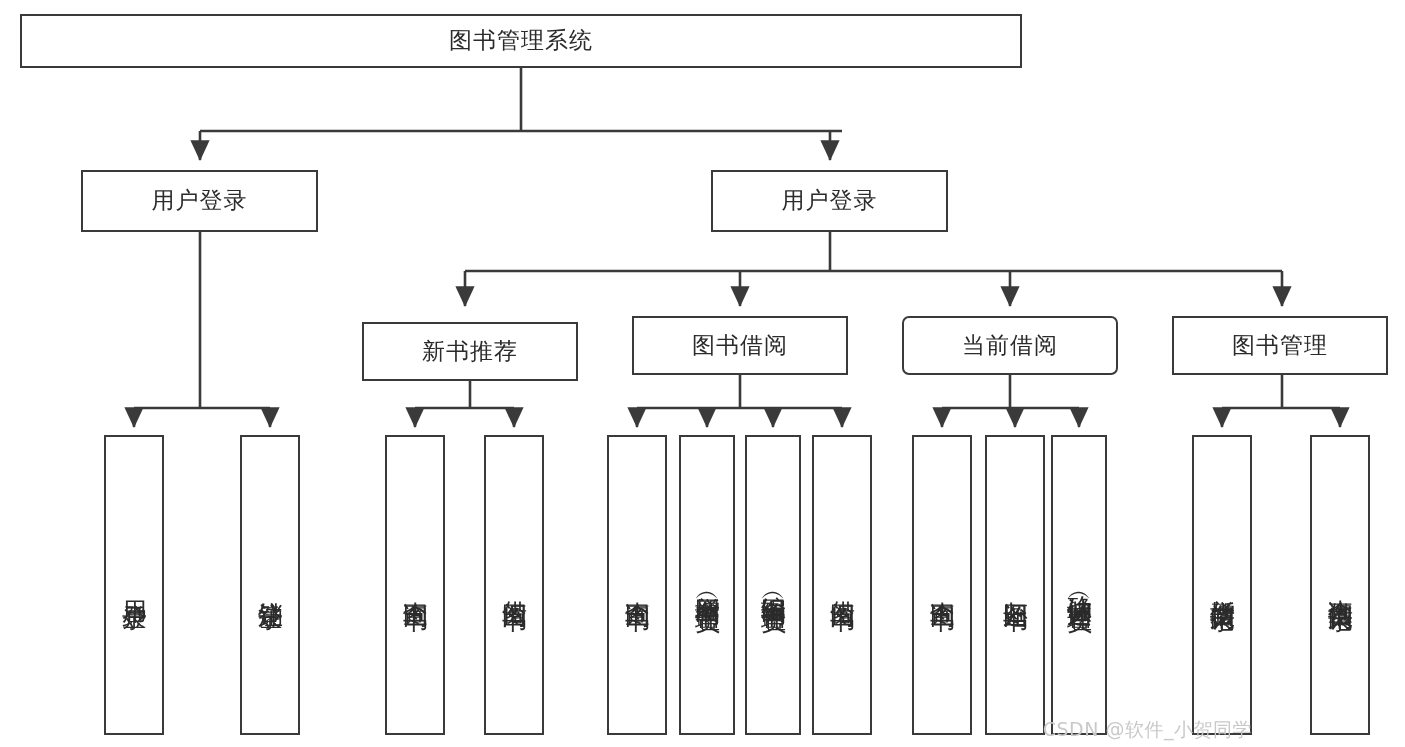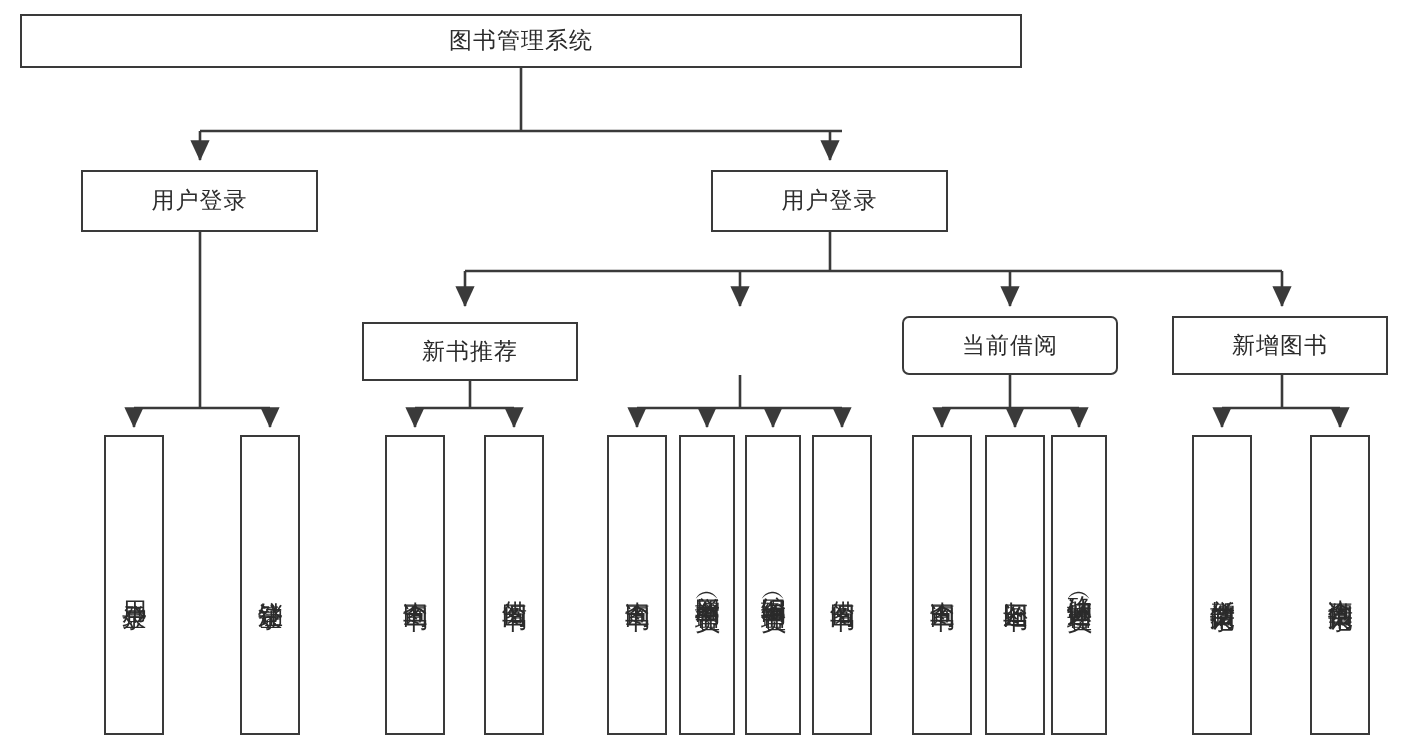--- a/index.html
+++ b/index.html
@@ -142,25 +142,28 @@
   <div class="node-box node-horizontal" style="left:81px; top:170px; width:237px; height:62px;">
     <span>用户登录</span>
   </div>
   <div class="node-box node-horizontal" style="left:711px; top:170px; width:237px; height:62px;">
     <span>用户登录</span>
   </div>
 
   <div class="node-box node-horizontal" style="left:362px; top:316px; width:216px; height:59px;margin-top:6px;">
     <span>新书推荐</span>
   </div>
+  <div class="node-box node-horizontal" style="left:632px; top:316px; width:216px; height:59px;">
+    <span>图书借阅</span>
+  </div>
   <div class="node-box node-horizontal" style="left:902px; top:316px; width:216px; height:59px;border-radius:7px;">
     <span>当前借阅</span>
   </div>
   <div class="node-box node-horizontal" style="left:1172px; top:316px; width:216px; height:59px;">
-    <span>新增图书</span>
+    <span>图书管理</span>
   </div>
 
   <div class="node-box node-vertical" style="left:104px; top:435px; width:60px; height:300px;">
     <span>用户登录</span>
   </div>
   <div class="node-box node-vertical" style="left:240px; top:435px; width:60px; height:300px;">
     <span>注销登录</span>
   </div>
 
   <div class="node-box node-vertical" style="left:385px; top:435px; width:60px; height:300px;">
@@ -193,14 +196,15 @@
     <span>确认归还（管理员）</span>
   </div>
 
   <div class="node-box node-vertical" style="left:1192px; top:435px; width:60px; height:300px;">
     <span>新增借阅记录</span>
   </div>
   <div class="node-box node-vertical" style="left:1310px; top:435px; width:60px; height:300px;">
     <span>查询借阅记录</span>
   </div>
 
+  <div class="watermark">CSDN @软件_小贺同学</div>
 
 </div>
 
 </body></html>

